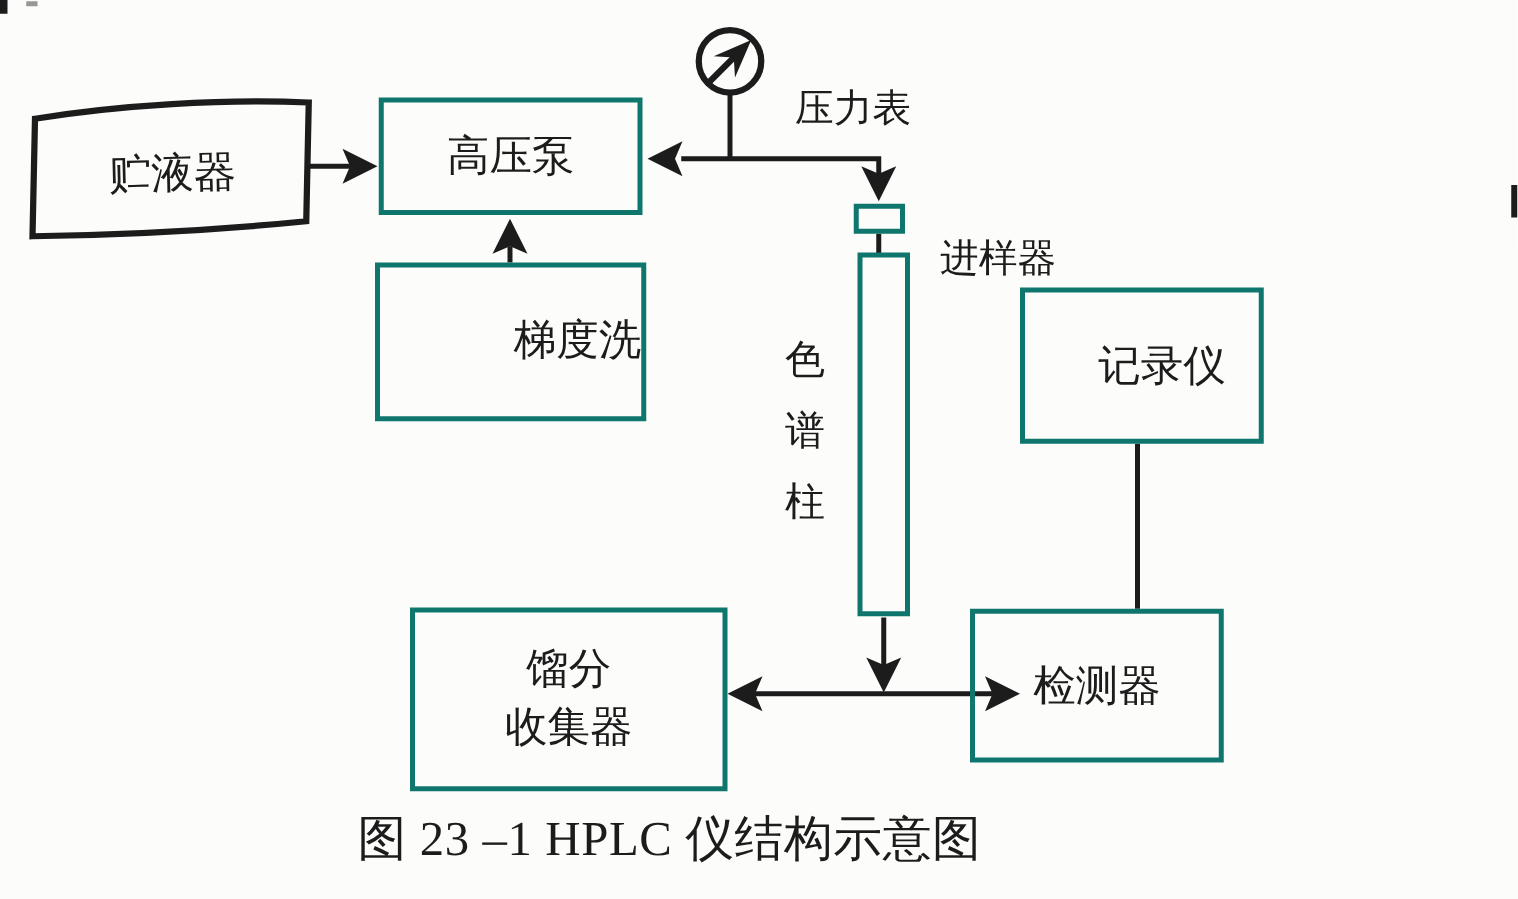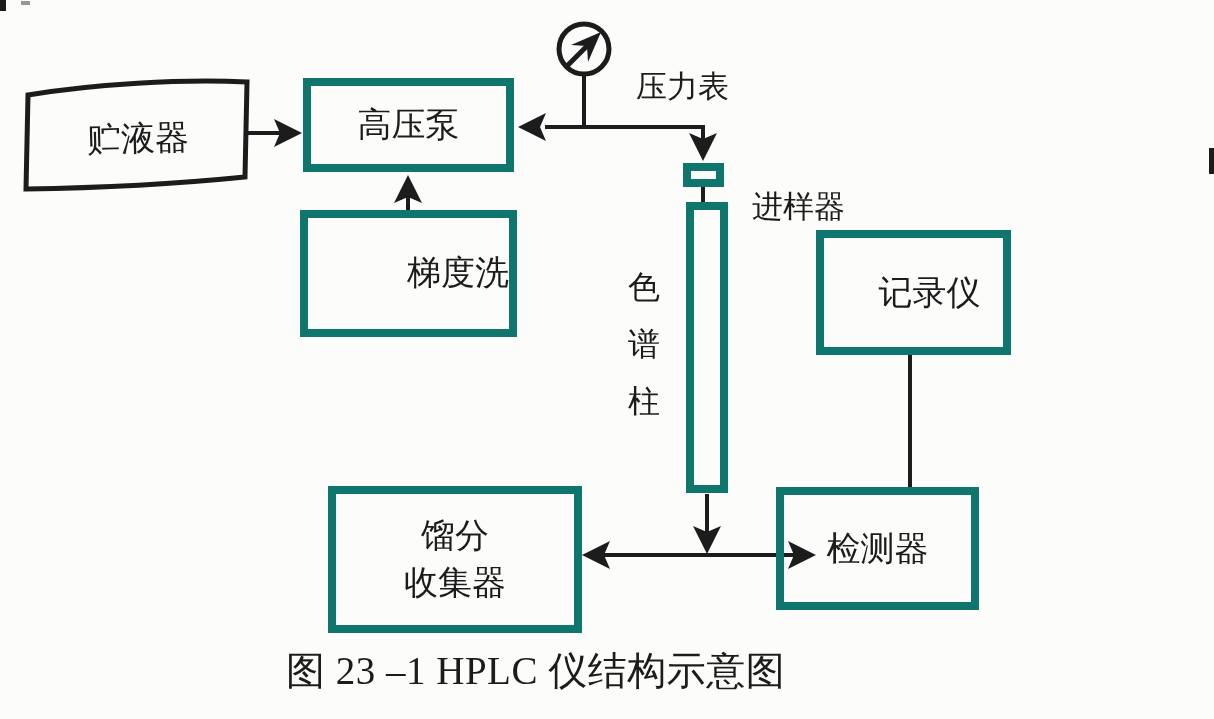--- a/index.html
+++ b/index.html
@@ -8,21 +8,21 @@
     width:1214px;height:719px;
     background:#fcfcfa;
     font-family:"Liberation Serif","DejaVu Serif",serif;
     color:#1c1c1c;
     overflow:hidden;
   }
   .layer{position:absolute;left:0;top:0;width:1214px;height:719px;}
   .box{
     position:absolute;
     box-sizing:border-box;
-    border:8px solid #0f766e;
+    border:4px solid #0f766e;
     background:transparent;
     display:flex;flex-direction:column;
     align-items:center;justify-content:center;
     text-align:center;
   }
   .lbl{position:absolute;white-space:nowrap;}
   .box-pump{left:303px;top:78px;width:211px;height:94px;font-size:34px;}
   .box-gradient{left:300px;top:210px;width:217px;height:127px;font-size:34px;line-height:1.38;align-items:flex-end;}
   .box-collector{left:328px;top:486px;width:254px;height:147px;font-size:34px;line-height:1.38;}
   .box-recorder{left:816px;top:230px;width:195px;height:125px;font-size:34px;padding-left:32px;}

